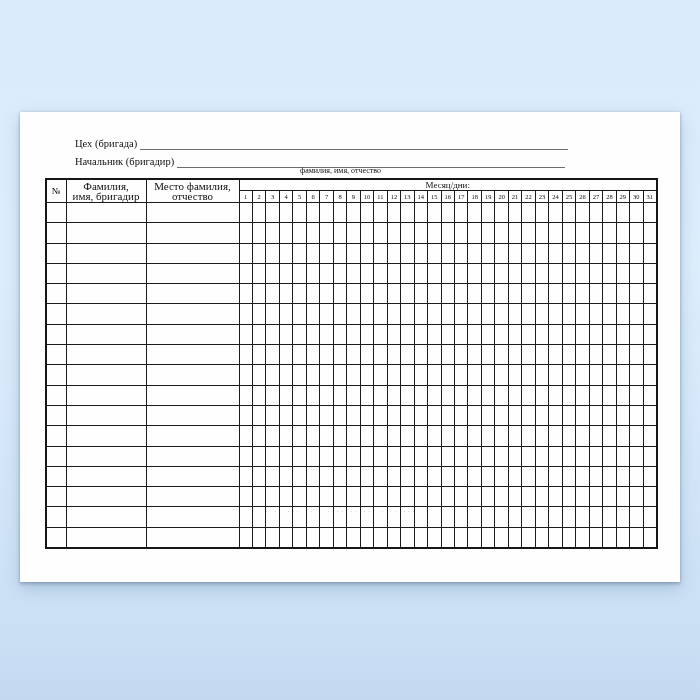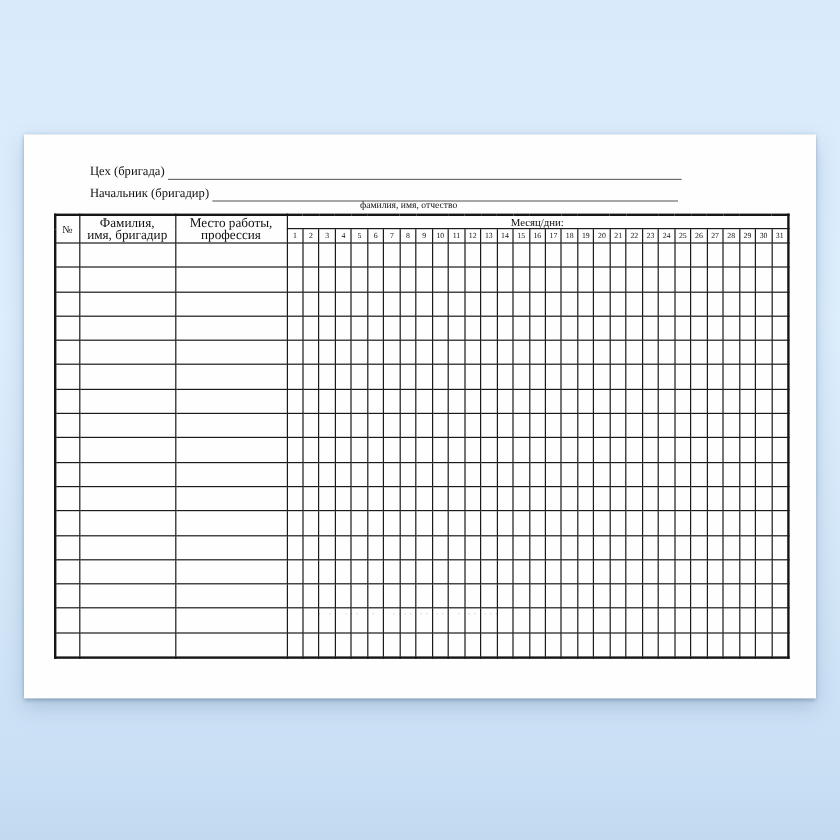--- a/index.html
+++ b/index.html
@@ -136,22 +136,22 @@
           <col>
         </colgroup>
       <thead>
         <tr>
           <th class="h-num" rowspan="2">№</th>
           <th class="h-two" rowspan="2">
             <span>Фамилия,</span><br>
             <span>имя, бригадир</span>
           </th>
           <th class="h-two" rowspan="2">
-            <span>Место работы,</span><br>
-            <span>профессия</span>
+            <span>Место фамилия,</span><br>
+            <span>отчество</span>
           </th>
           <th class="h-month" colspan="31">Месяц/дни:</th>
         </tr>
         <tr class="day-row">
             <th>1</th>
             <th>2</th>
             <th>3</th>
             <th>4</th>
             <th>5</th>
             <th>6</th>

